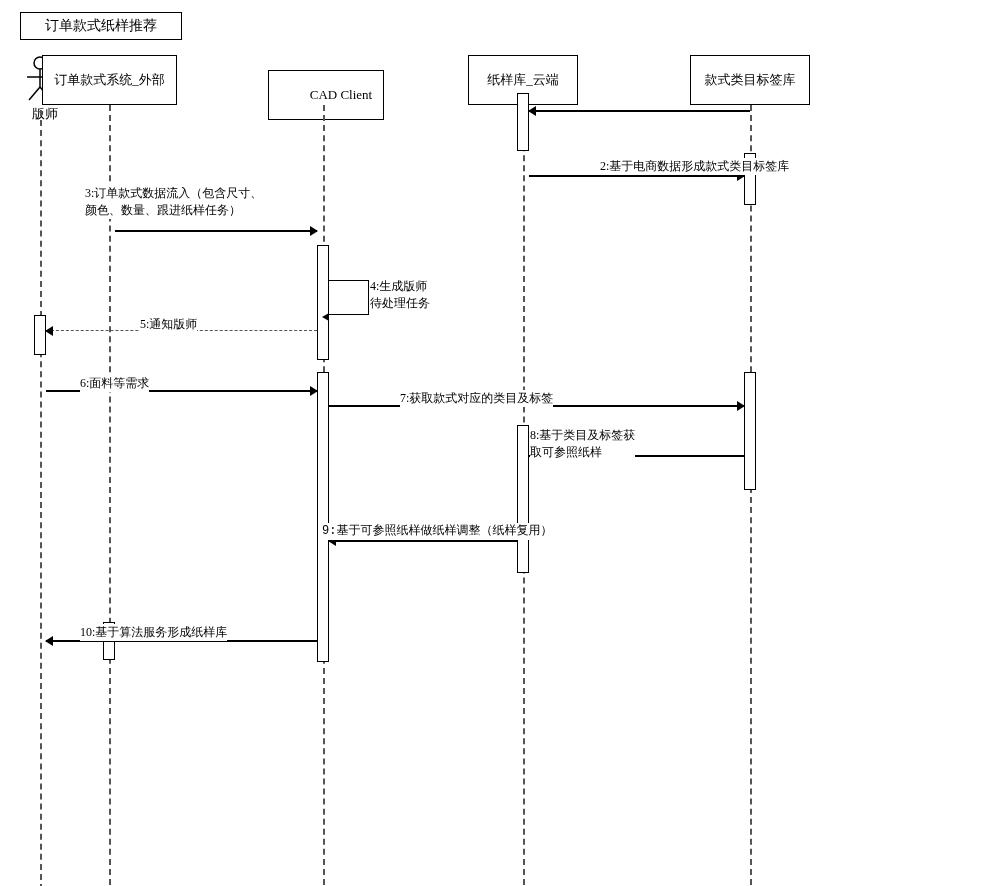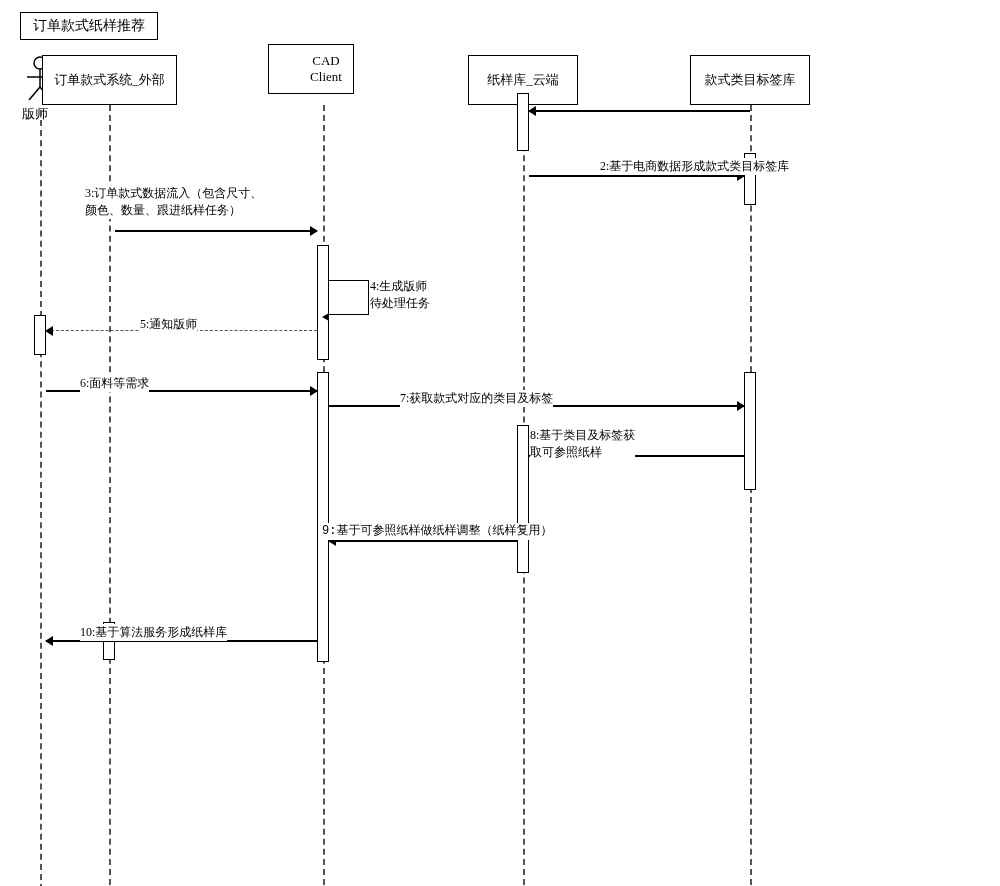--- a/index.html
+++ b/index.html
@@ -19,21 +19,21 @@
       height: 886px;
       background: #fff;
     }
 
     
     .title-box {
       position: absolute;
       top: 12px;
       left: 20px;
       border: 1.5px solid #000;
-      padding: 4px 12px;
+      padding: 4px 24px;
       font-size: 14px;
       font-weight: normal;
     }
 
     
     .lifeline-header {
       position: absolute;
       border: 1.5px solid #000;
       background: #fff;
       text-align: center;
@@ -42,21 +42,21 @@
       justify-content: center;
       font-size: 13px;
       padding: 4px 6px;
     }
 
     
     .actor {
       position: absolute;
       display: flex;
       flex-direction: column;
-      align-items: flex-start;
+      align-items: flex-end;
       font-size: 13px;
     }
     .actor svg {
       width: 36px;
       height: 50px;
     }
 
     
     .lifeline {
       position: absolute;
@@ -148,21 +148,21 @@
 
   <div class="activation" style="left:34px; top:315px; height:40px;"></div>
 
   <div class="lifeline-header" style="left:42px; top:55px; width:135px; height:50px;">
     <span>订单款式系统_外部</span>
   </div>
   <div class="lifeline" style="left:109px; top:105px; height:780px;"></div>
 
   <div class="activation" style="left:103px; top:622px; height:38px;"></div>
 
-  <div class="lifeline-header" style="left:268px; top:44px; width:86px; height:50px;padding-left:36px;">
+  <div class="lifeline-header" style="left:268px; top:70px; width:116px; height:50px;padding-left:36px;">
     <span>CAD Client</span>
   </div>
   <div class="lifeline" style="left:323px; top:105px; height:780px;"></div>
 
   <div class="activation" style="left:317px; top:245px; height:115px;"></div>
   <div class="activation" style="left:317px; top:372px; height:290px;"></div>
 
   <div class="lifeline-header" style="left:468px; top:55px; width:110px; height:50px;">
     <span>纸样库_云端</span>
   </div>

